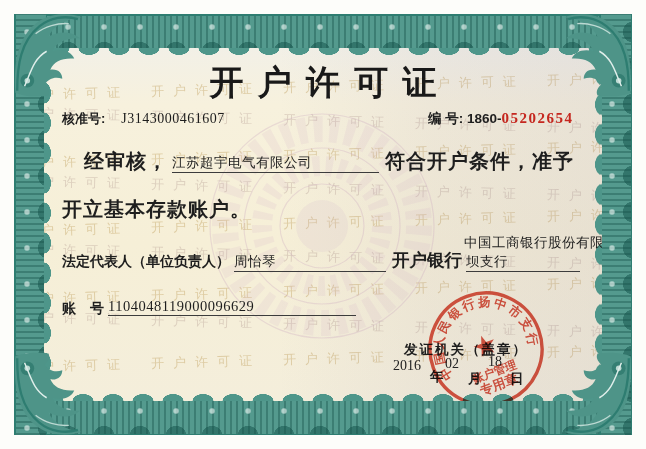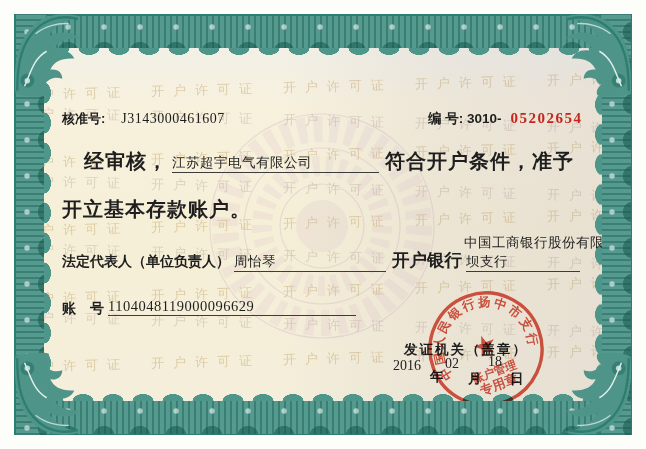--- a/index.html
+++ b/index.html
@@ -67,21 +67,21 @@
   
   .serif{font-family:"Liberation Serif","DejaVu Serif",serif;}
   .title{position:absolute;top:12px;left:0;right:0;text-align:center;z-index:4;
     font-family:"Liberation Serif","DejaVu Serif",serif;font-weight:bold;
     font-size:34px;letter-spacing:.42em;text-indent:.42em;color:#191919;}
   .row{position:absolute;z-index:4;}
   .r-approval{top:62px;left:18px;font-size:13px;font-weight:bold;}
   .r-approval .val{font-weight:normal;font-size:14px;margin-left:4px;letter-spacing:.5px;padding-left:12px;}
   .r-serial{top:62px;left:384px;font-size:13.5px;font-weight:bold;}
   .r-serial .red{color:#c5271f;font-family:"Liberation Serif","DejaVu Serif",serif;
-    font-size:15px;font-weight:bold;letter-spacing:1.5px;margin-left:9px;}
+    font-size:15px;font-weight:bold;letter-spacing:1.5px;margin-left:0;}
   .r-line1{top:100px;left:40px;right:28px;display:flex;align-items:flex-end;}
   .big{font-size:20px;font-weight:bold;letter-spacing:1px;white-space:nowrap;}
   .fill-line{flex:1;border-bottom:1px solid #3c3c3c;margin:0 6px 2px 4px;
     font-size:13.5px;letter-spacing:.5px;white-space:nowrap;}
   .r-line2{top:148px;left:18px;}
   .r-line3{top:200px;left:18px;right:16px;display:flex;align-items:baseline;}
   .mid{font-size:14px;font-weight:bold;white-space:nowrap;}
   .bankmid{font-size:17.5px;font-weight:bold;white-space:nowrap;}
   .rep-line{width:152px;flex:none;}
   .bank-line{position:relative;}
@@ -138,27 +138,28 @@
 
     <svg class="rosette" width="240" height="240" viewBox="0 0 240 240">
       <circle cx="120" cy="120" r="112" fill="none" stroke="#c9a4bd" stroke-width="1.2" opacity=".55"></circle>
       <circle cx="120" cy="120" r="97" fill="none" stroke="#cfaec6" stroke-width="26" stroke-dasharray="9 7" opacity=".28"></circle>
       <circle cx="120" cy="120" r="78" fill="none" stroke="#c9a4bd" stroke-width="1.2" opacity=".55"></circle>
       <circle cx="120" cy="120" r="60" fill="none" stroke="#cfaec6" stroke-width="20" stroke-dasharray="7 6" opacity=".3"></circle>
       <circle cx="120" cy="120" r="42" fill="none" stroke="#c9a4bd" stroke-width="1.2" opacity=".55"></circle>
       <circle cx="120" cy="120" r="26" fill="#cdb3c9" opacity=".3"></circle>
     </svg>
 
+    <div class="title serif">开户许可证</div>
 
     <div class="row r-approval">
       <span>核准号:</span><span class="val serif">J3143000461607</span>
     </div>
 
     <div class="row r-serial">
-      <span>编 号: 3010-</span><span class="red">05202654</span>
+      <span>编 号: 1860-</span><span class="red">05202654</span>
     </div>
 
     <div class="row r-line1">
       <span class="big">经审核，</span>
       <span class="fill-line serif">江苏超宇电气有限公司</span>
       <span class="big">符合开户条件，准予</span>
     </div>
 
     <div class="row r-line2 big">开立基本存款账户。</div>
 

